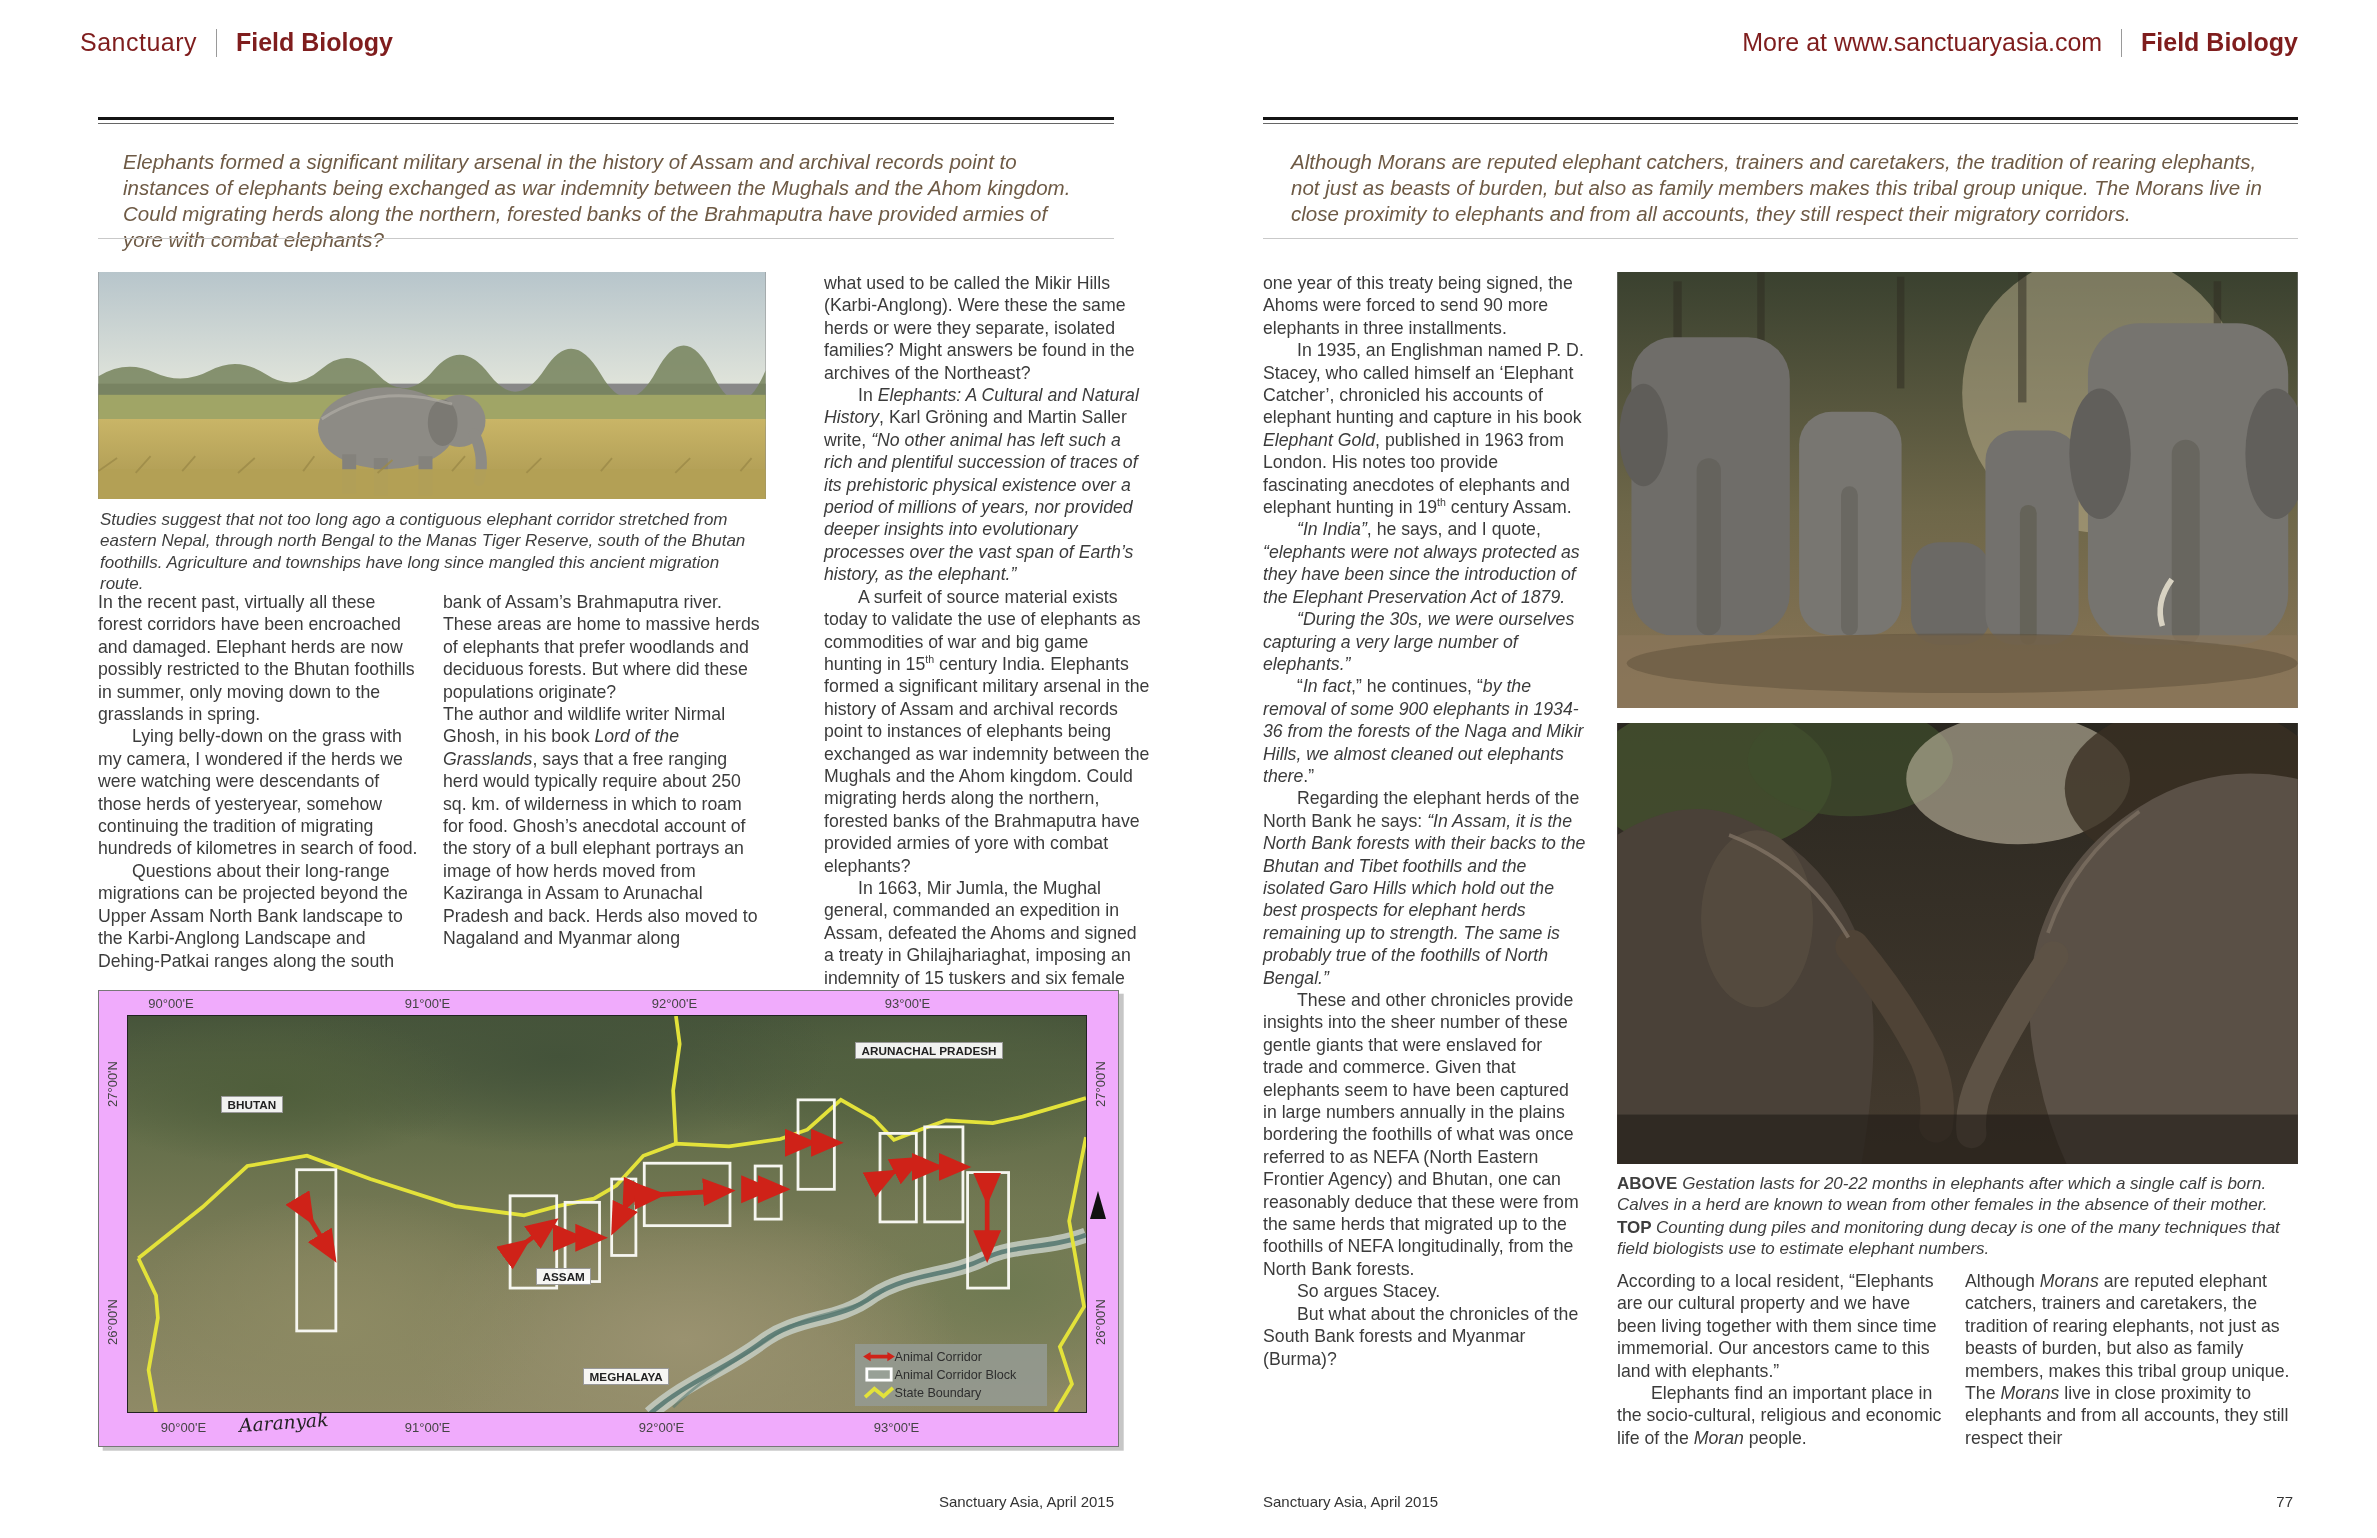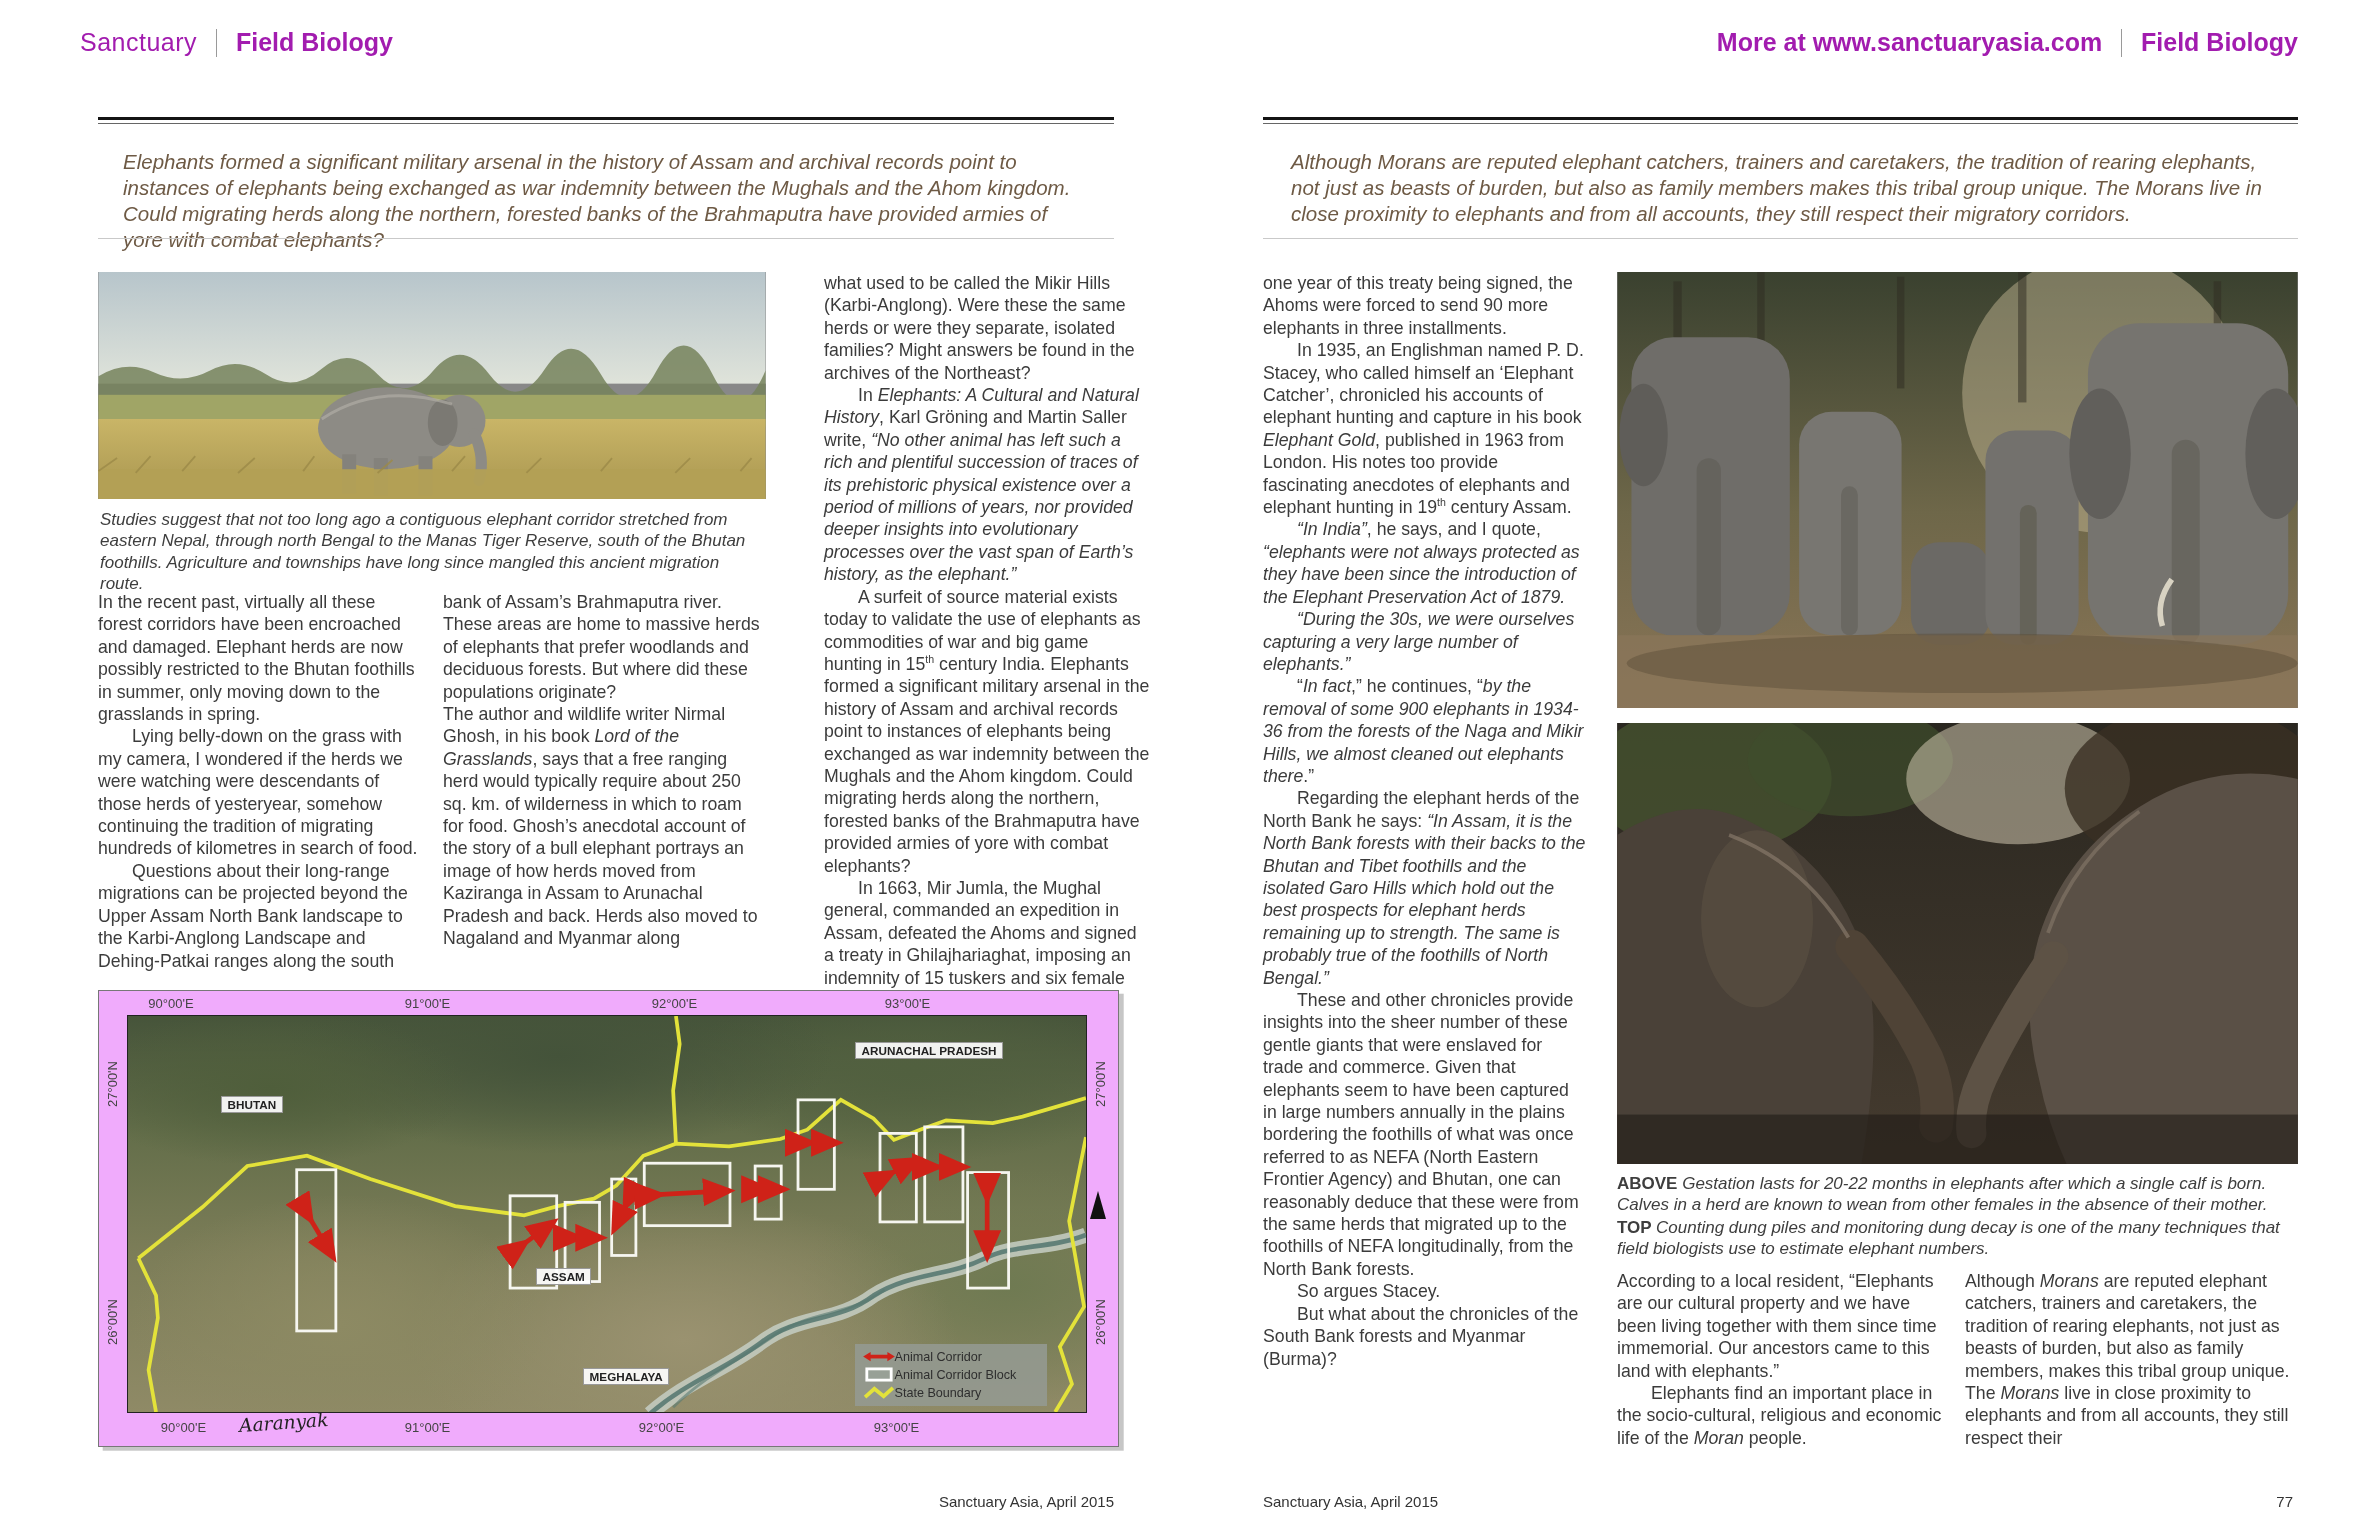--- a/index.html
+++ b/index.html
@@ -1,20 +1,20 @@
 <!DOCTYPE html>
 <html style="font-size:15px"><head>
 <meta charset="utf-8">
 <style>
   html,body{margin:0;padding:0;background:#fff;}
   #page{position:relative;width:2377px;height:1538px;background:#ffffff;overflow:hidden;
         font-family:"Liberation Sans",sans-serif;color:#3c3c3c;}
   .abs{position:absolute;}
   
-  .runhead{font-size:25px;color:#a21caf;display:flex;align-items:center;gap:19px;}
+  .runhead{font-size:25px;color:#7f1d1d;display:flex;align-items:center;gap:19px;}
   .runhead .brand{font-weight:400;letter-spacing:0.5px;}
   .runhead .bar{width:0.9px;height:28px;background:#9a9a9a;display:inline-block;}
   .runhead .sect{font-weight:700;}
   
   .rule2{height:2.8px;border-top:3.7px solid #141414;border-bottom:0.9px solid #666;}
   .rule1{height:0.9px;background:#c9c9c9;}
   
   .pullquote{font-style:italic;font-size:20.5px;line-height:26px;color:#6e5a45;}
   
   .col p.para{margin:0;font-size:17.7px;line-height:22.4px;color:#3b3b3b;}
@@ -59,21 +59,21 @@
 <body>
 
 <div id="page">
 
   <div class="abs runhead" style="left:80px;top:28px;">
     <span class="brand">Sanctuary</span>
     <span class="bar"></span>
     <span class="sect">Field Biology</span>
   </div>
   <div class="abs runhead" style="right:79px;top:28px;">
-    <span style="font-weight:700;">More at www.sanctuaryasia.com</span>
+    <span style="font-weight:400;">More at www.sanctuaryasia.com</span>
     <span class="bar"></span>
     <span class="sect">Field Biology</span>
   </div>
 
   <div class="abs rule2" style="left:98px;top:117px;width:1016px;"></div>
   <div class="abs rule2" style="left:1263px;top:117px;width:1035px;"></div>
 
   <div class="abs pullquote" style="left:123px;top:149px;width:956px;">Elephants formed a significant military arsenal in the history of Assam and archival records point to instances of elephants being exchanged as war indemnity between the Mughals and the Ahom kingdom. Could migrating herds along the northern, forested banks of the Brahmaputra have provided armies of yore with combat elephants?</div>
   <div class="abs pullquote" style="left:1291px;top:149px;width:984px;">Although Morans are reputed elephant catchers, trainers and caretakers, the tradition of rearing elephants, not just as beasts of burden, but also as family members makes this tribal group unique. The Morans live in close proximity to elephants and from all accounts, they still respect their migratory corridors.</div>
   <div class="abs rule1" style="left:98px;top:238px;width:1016px;"></div>

